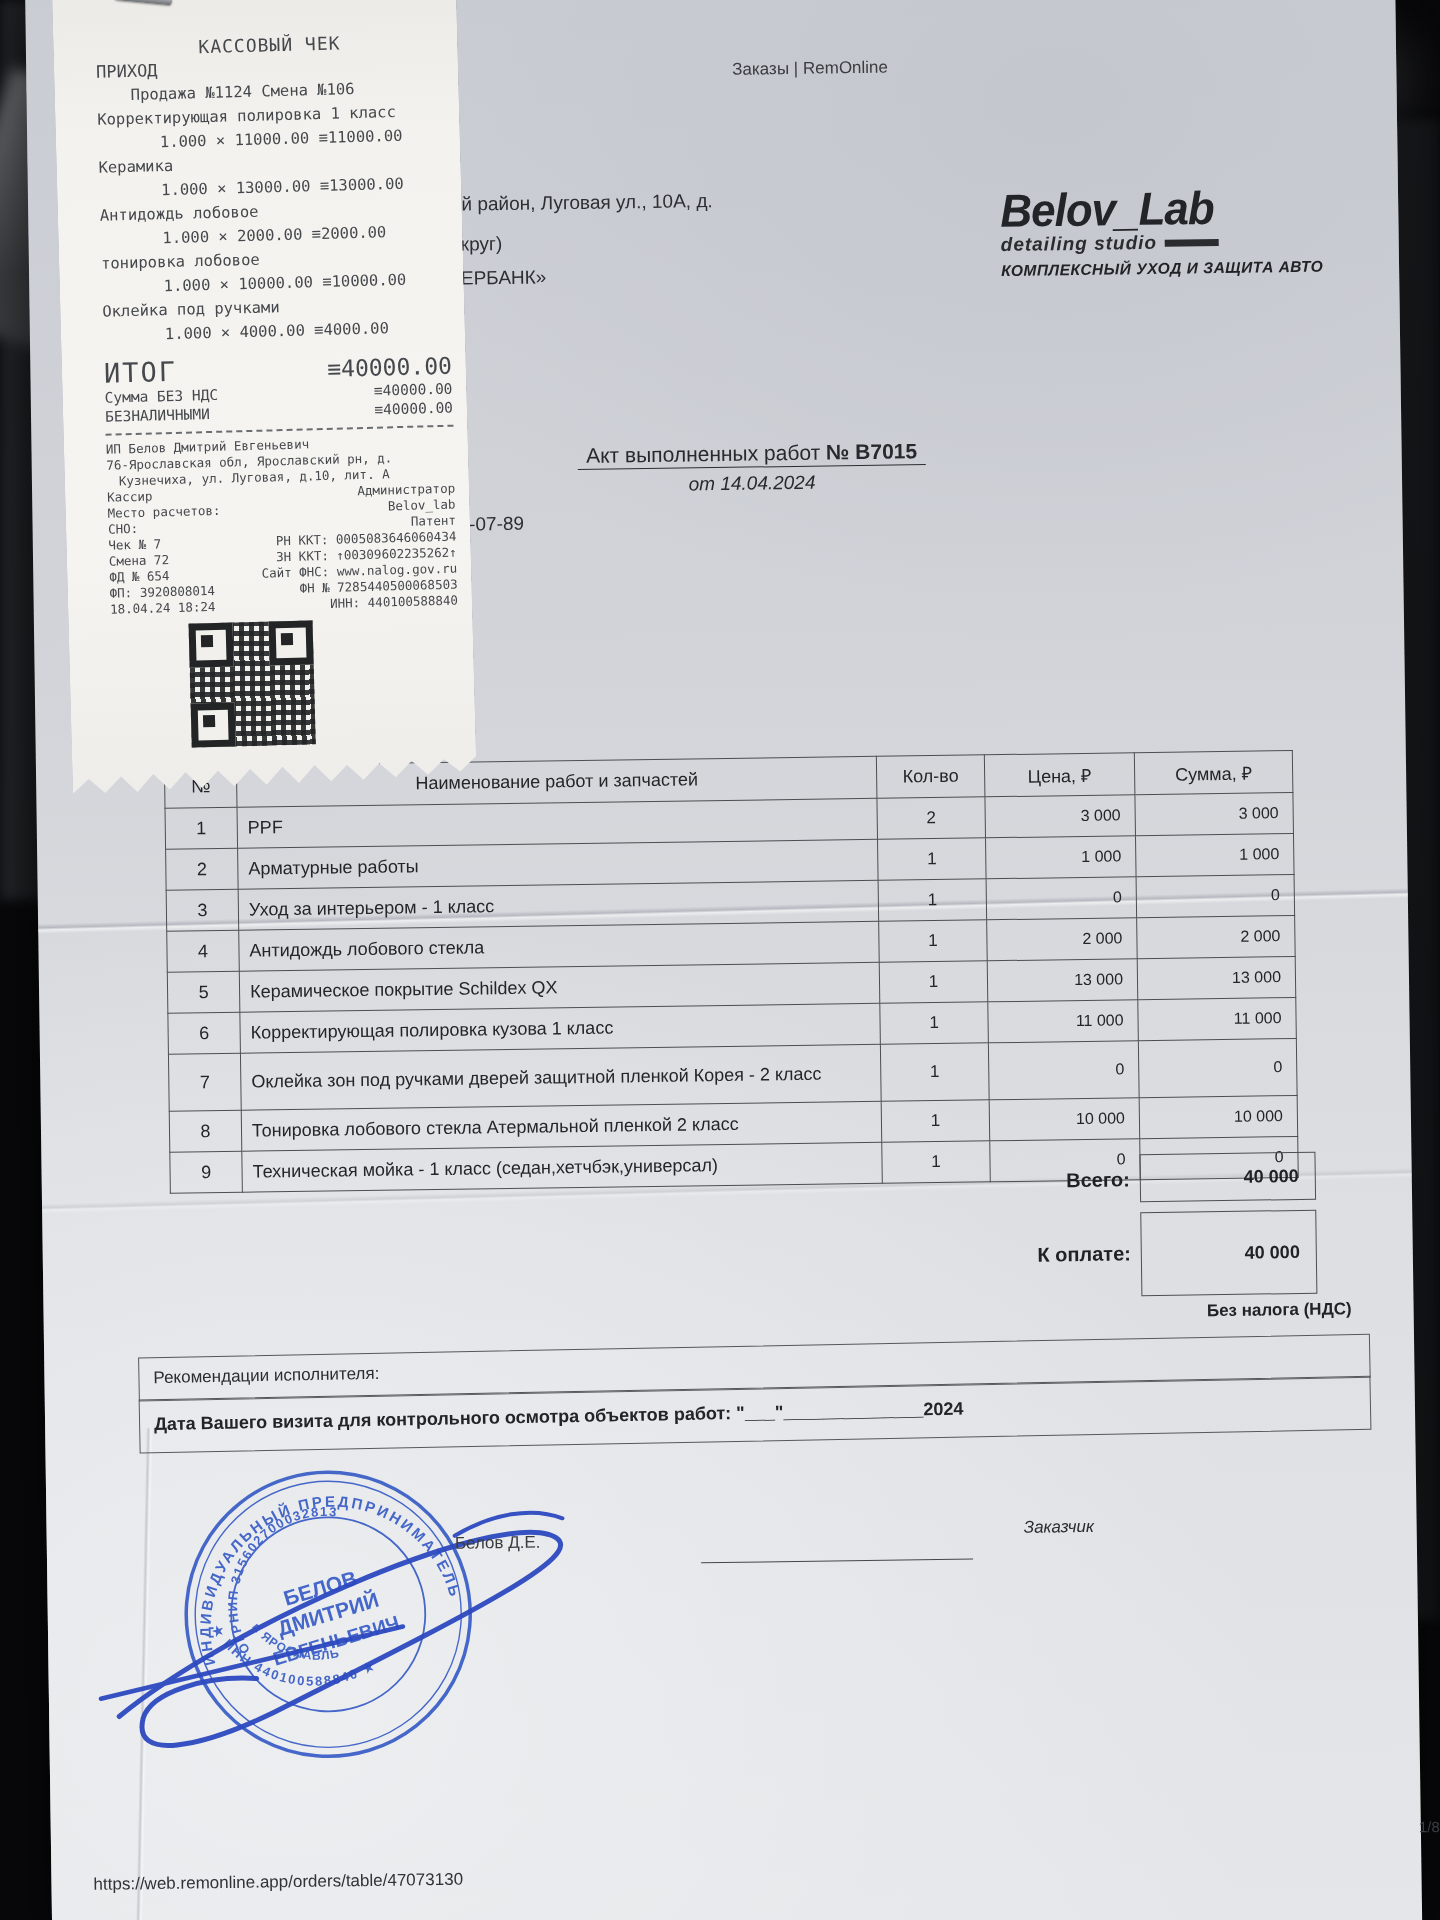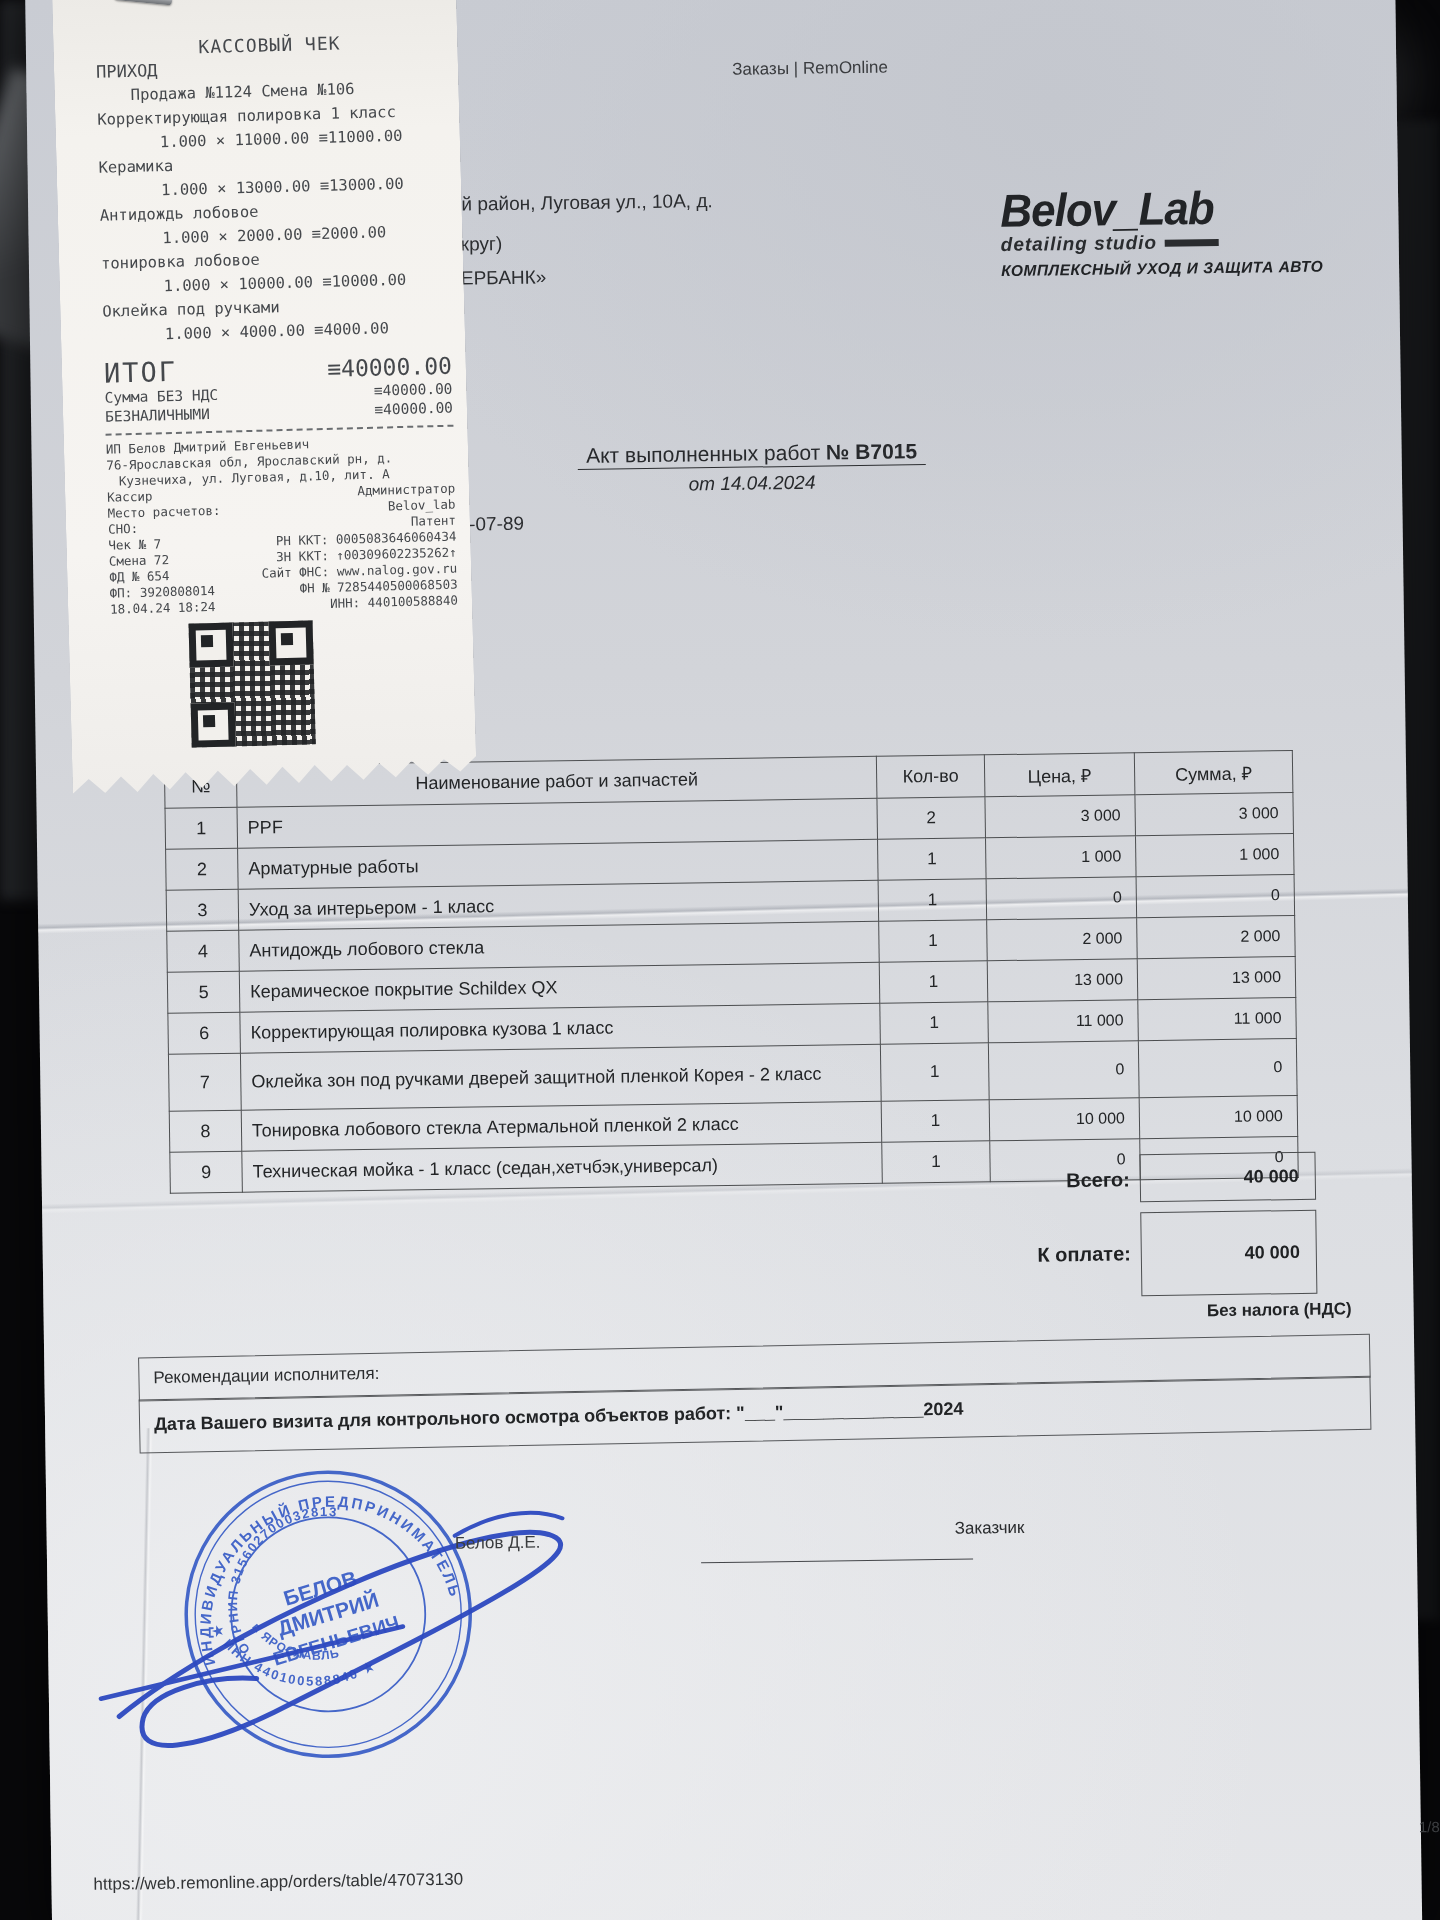--- a/index.html
+++ b/index.html
@@ -277,21 +277,21 @@
   <div class="abs" style="left:40px;top:1480px;width:520px;height:300px;">
     <svg width="520" height="300" viewBox="0 0 520 300" fill="none" stroke="#2d49c0" stroke-width="5" stroke-linecap="round" opacity="0.95">
       <path d="M 30,238 C 140,150 395,42 462,62 C 508,77 420,122 185,236 C 112,270 42,284 54,240 C 62,214 118,198 168,202"></path>
       <path d="M 12,220 L 315,152" stroke-width="4.5"></path>
       <path d="M 368,62 C 406,40 446,34 476,46" stroke-width="4"></path>
     </svg>
   </div>
 
   <div class="abs sign-name" style="left:408px;top:1540px;">Белов Д.Е.</div>
   <div class="abs customer-line" style="left:654px;top:1572px;"></div>
-  <div class="abs customer-label" style="left:908px;top:1532px;">Заказчик</div>
+  <div class="abs customer-label" style="left:977px;top:1532px;font-style:italic;">Заказчик</div>
 
   <div class="abs page-num" style="left:1368px;top:1838px;">1/8</div>
   <div class="abs footer-url" style="left:42px;top:1876px;">https://web.remonline.app/orders/table/47073130</div>
 </div>
 
 <div class="receipt">
   <div class="receipt-inner">
     <div class="r-center">КАССОВЫЙ ЧЕК</div>
     <div class="r-line" style="font-size:17px;">ПРИХОД</div>
     <div class="r-line" style="padding-left:34px;">Продажа №1124 Смена №106</div>

